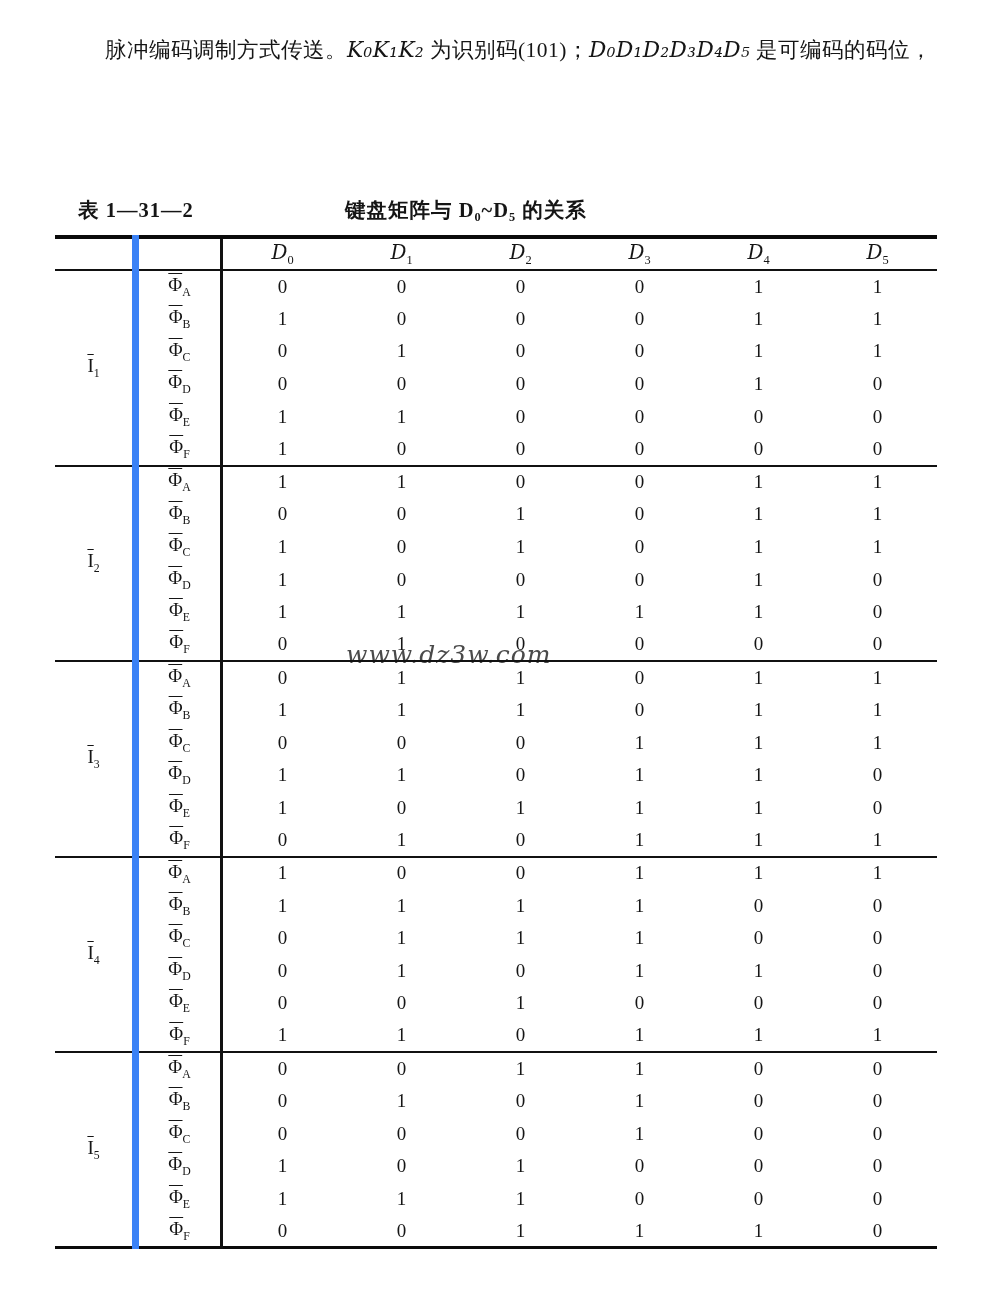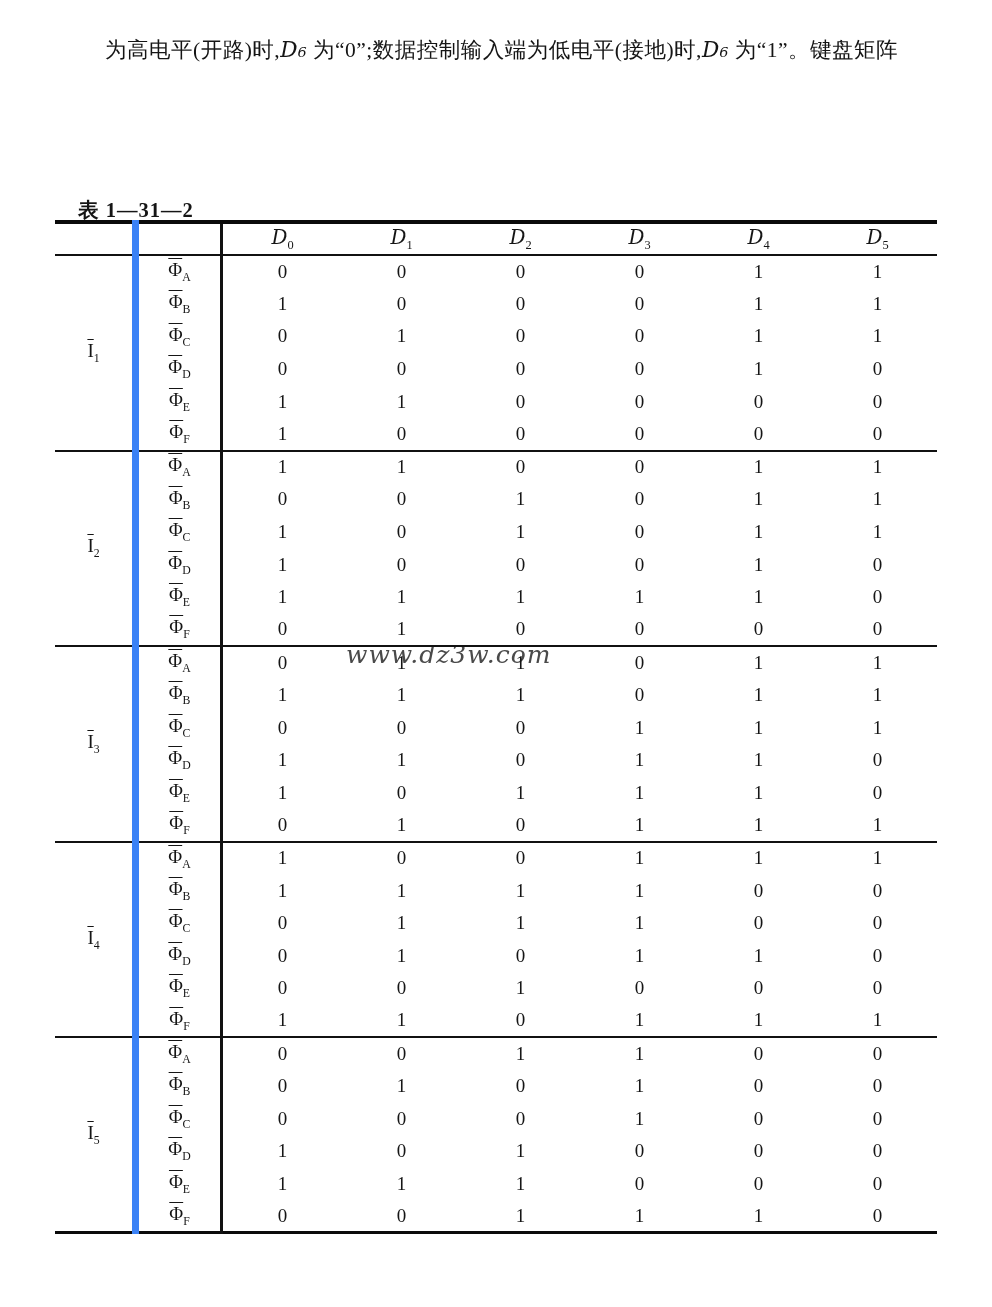--- a/index.html
+++ b/index.html
@@ -29,21 +29,21 @@
     position:absolute;left:0;top:0;
     font-family:"Liberation Sans","DejaVu Sans",sans-serif;
     font-size:38px;color:#e3e3e3;letter-spacing:3px;font-weight:bold;
   }
   .wm-dark{
     position:absolute;left:28px;top:14px;
     font-style:italic;font-size:25px;color:#4a4a4a;letter-spacing:1px;
     font-family:"DejaVu Serif","Liberation Serif",serif;
   }
   
-  .table-wrap{position:absolute;left:55px;top:220px;width:875px;z-index:1;}
+  .table-wrap{position:absolute;left:55px;top:235px;width:875px;z-index:1;}
   table{
     border-collapse:collapse;table-layout:fixed;width:875px;
     border-top:4px solid #0a0a0a;
     border-bottom:3px solid #0a0a0a;
     background:transparent;
   }
   thead tr{height:33px;border-bottom:2px solid #111;}
   tbody{border-top:2px solid #111;}
   td,th{padding:0;text-align:center;vertical-align:middle;font-weight:normal;background:transparent;}
   tbody tr{height:32.6px;}
@@ -55,25 +55,26 @@
   td{font-size:19px;}
   sub{font-size:0.62em;}
   .ovl{text-decoration:overline;}
   .phi-label{font-size:19px;}
   .group-label{font-size:19px;}
 </style>
 </head>
 <body>
 
 <div class="paragraph">
-  <div class="pline">为高电平(开路)时,<span class="m">D₆</span> 为“0”;数据控制输入端为低电平(接地)时,<span class="m">D₆</span> 为“1”。键盘矩阵</div>
+  <div class="pline">脉冲编码调制方式传送。<span class="m">K₀</span><span class="m">K₁</span><span class="m">K₂</span> 为识别码(101)；<span class="m">D₀</span><span class="m">D₁</span><span class="m">D₂</span><span class="m">D₃</span><span class="m">D₄</span><span class="m">D₅</span> 是可编码的码位，</div>
 </div>
 
 <div class="caption-row">
   <span class="caption">表 1—31—2</span>
+  <span class="table-title">键盘矩阵与 D₀~D₅ 的关系</span>
 </div>
 
 <div class="watermark">
   <span class="wm-dark">www.dz3w.com</span>
 </div>
 
 <div class="table-wrap">
   <table id="matrix-table">
       <thead>
         <tr>

